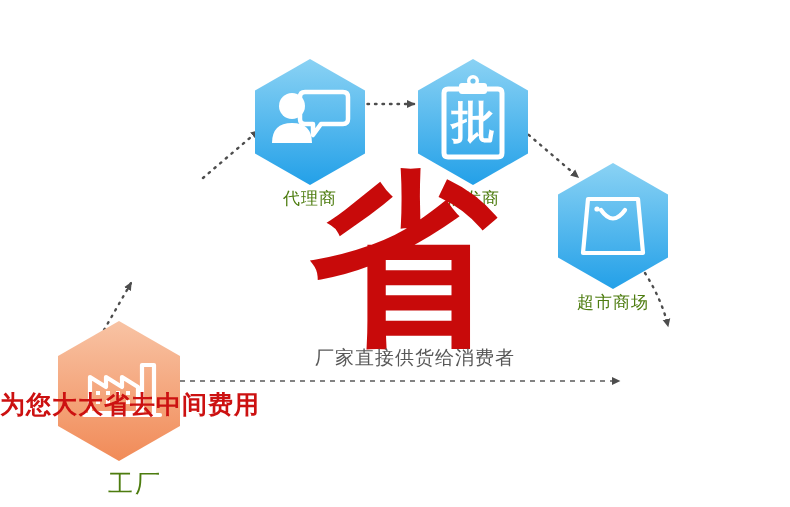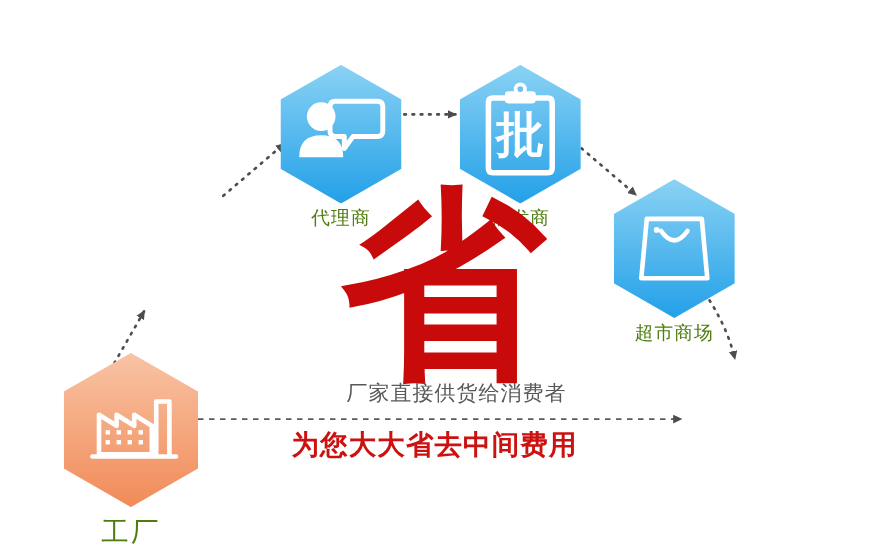--- a/index.html
+++ b/index.html
@@ -54,20 +54,21 @@
     font-size: 17px;
     letter-spacing: 1px;
   }
   .node .node-label {
     top: 128px;
   }
   .node.big .node-label {
     top: 146px;
     font-size: 25px;
     letter-spacing: 2px;
+    margin-left: 16px;
   }
   .saving-char {
     position: absolute;
     left: 310px;
     top: 176px;
     width: 175px;
     height: 170px;
     color: #c80a0a;
     font-size: 186px;
     line-height: 168px;
@@ -85,21 +86,20 @@
     color: #585858;
     font-size: 19px;
     letter-spacing: 1px;
     margin-left: 20px;
   }
   .save-note {
     position: absolute;
     left: 0;
     top: 388px;
     width: 790px;
-    text-align: center;
     color: #cc1111;
     font-size: 25px;
     font-weight: bold;
     letter-spacing: 1px;
   }
 </style>
 </head>
 <body>
 
 <div id="stage">

